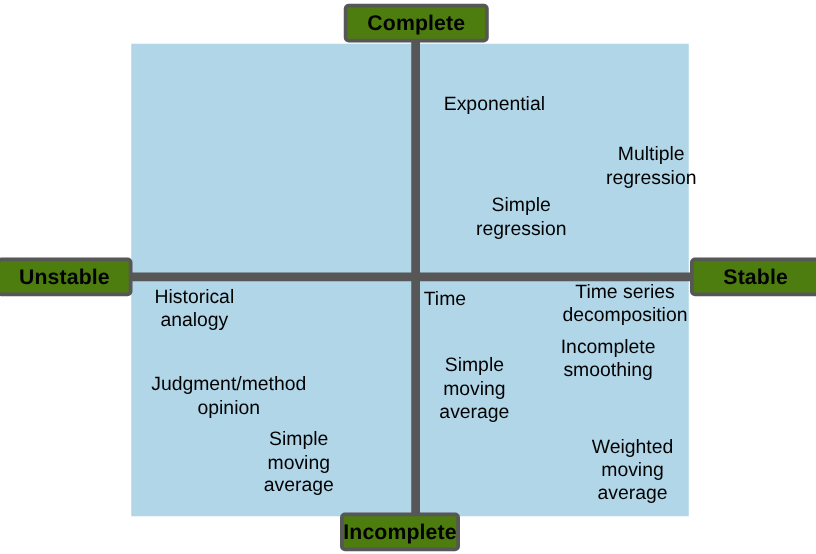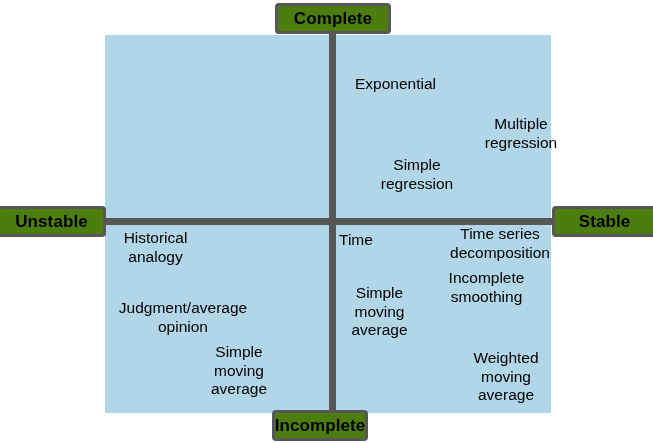--- a/index.html
+++ b/index.html
@@ -132,21 +132,21 @@
   <div class="method m-multiple-reg">Multiple
 regression</div>
 
   <div class="method m-simple-reg">Simple
 regression</div>
 
   <div class="method m-historical">Historical
 analogy</div>
 
 
-  <div class="method m-judgment">Judgment/average
+  <div class="method m-judgment">Judgment/method
 opinion</div>
 
   <div class="method m-sma-left">Simple
 moving
 average</div>
 
   <div class="method m-naive">Time</div>
 
   <div class="method m-timeseries">Time series
 decomposition</div>

